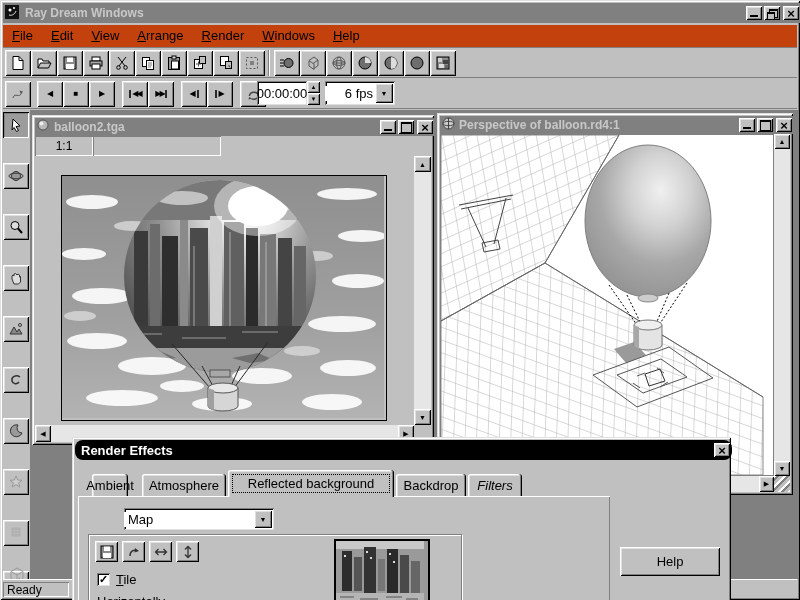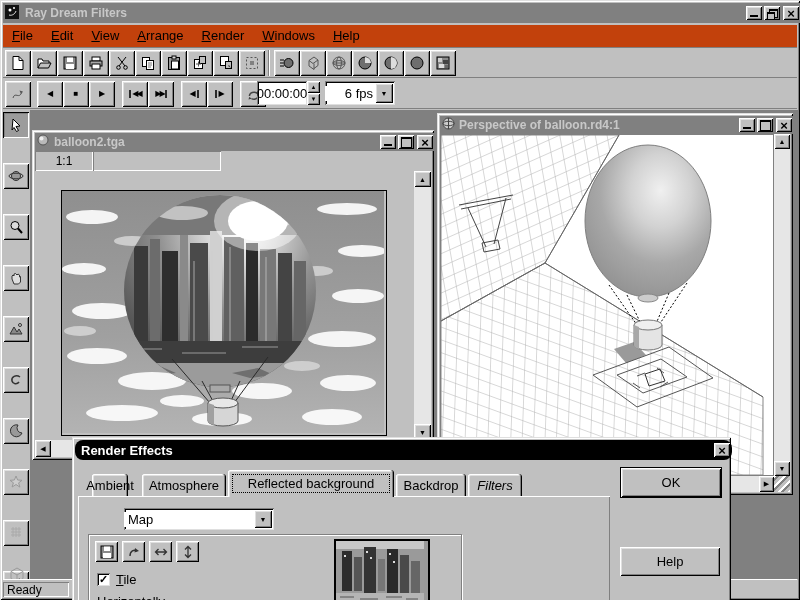--- a/index.html
+++ b/index.html
@@ -61,21 +61,21 @@
 
   <div class="tbar" style="left:3px;top:3px;width:794px;height:20px;">
     <span>
       <svg width="16" height="16">
           <rect x="0" y="1" width="14" height="14" fill="#111"></rect>
           <circle cx="5" cy="6" r="1.5" fill="#fff"></circle>
           <circle cx="9" cy="4" r="1" fill="#fff"></circle>
           <path d="M4 11c3 1 6-1 7-4" stroke="#ddd" fill="none"></path>
         </svg>
     </span>
-    <span class="ttext">Ray Dream Filters</span>
+    <span class="ttext">Ray Dream Windows</span>
     <span class="capbtn raised">
         <span class="minglyph"></span>
       </span>
     <span class="capbtn raised" style="margin-left:2px;">
         <span class="restglyph"></span>
       </span>
     <span class="capbtn raised" style="margin-left:3px;">
         <span style="font-size:13px;">×</span>
       </span>
   </div>
@@ -322,21 +322,21 @@
         </svg>
       </span>
 
     <span class="abs" style="left:4px;top:452px;width:22px;height:22px;display:flex;align-items:center;justify-content:center;">
         <svg width="18" height="18">
           <path d="M9 2l6 3.5v7L9 16l-6-3.5v-7z M3 5.5l6 3.5 6-3.5 M9 9v7" fill="none" stroke="#9a9a9a"></path>
         </svg>
       </span>
   </div>
 
-  <div class="winframe abs" style="left:32px;top:115px;width:402px;height:330px;margin-top:15px;">
+  <div class="winframe abs" style="left:32px;top:115px;width:402px;height:330px;">
     <div class="tbar" style="left:3px;top:3px;width:396px;height:18px;">
       <span><svg width="13" height="13">
             <circle cx="6" cy="6" r="5" fill="#b9b9b9" stroke="#555"></circle>
             <circle cx="4.5" cy="4.5" r="2" fill="#eee"></circle>
           </svg></span>
       <span class="ttext">balloon2.tga</span>
       <span class="capbtn raised">
           <span class="minglyph"></span>
         </span>
       <span class="capbtn raised" style="margin-left:2px;">
@@ -625,17 +625,16 @@
               </g>
             <rect x="0" y="52" width="88" height="10" fill="#b5b5b5"></rect>
             <path d="M4 56h14M24 58h18M50 56h16M70 58h12" stroke="#555"></path>
             <rect x="0" y="62" width="88" height="8" fill="#6e6e6e"></rect>
             <path d="M10 64l12-2 8 4H12zM46 65l16-3 10 5H50z" fill="#e0e0e0"></path>
           </svg>
         </div>
       </div>
     </div>
 
-    <span class="btn95 default abs" style="left:548px;top:30px;width:100px;height:29px;">OK</span>
     <span class="btn95 abs ulf" style="left:548px;top:110px;width:100px;height:29px;">Help</span>
   </div>
 
 </div>
 
 </body></html>

